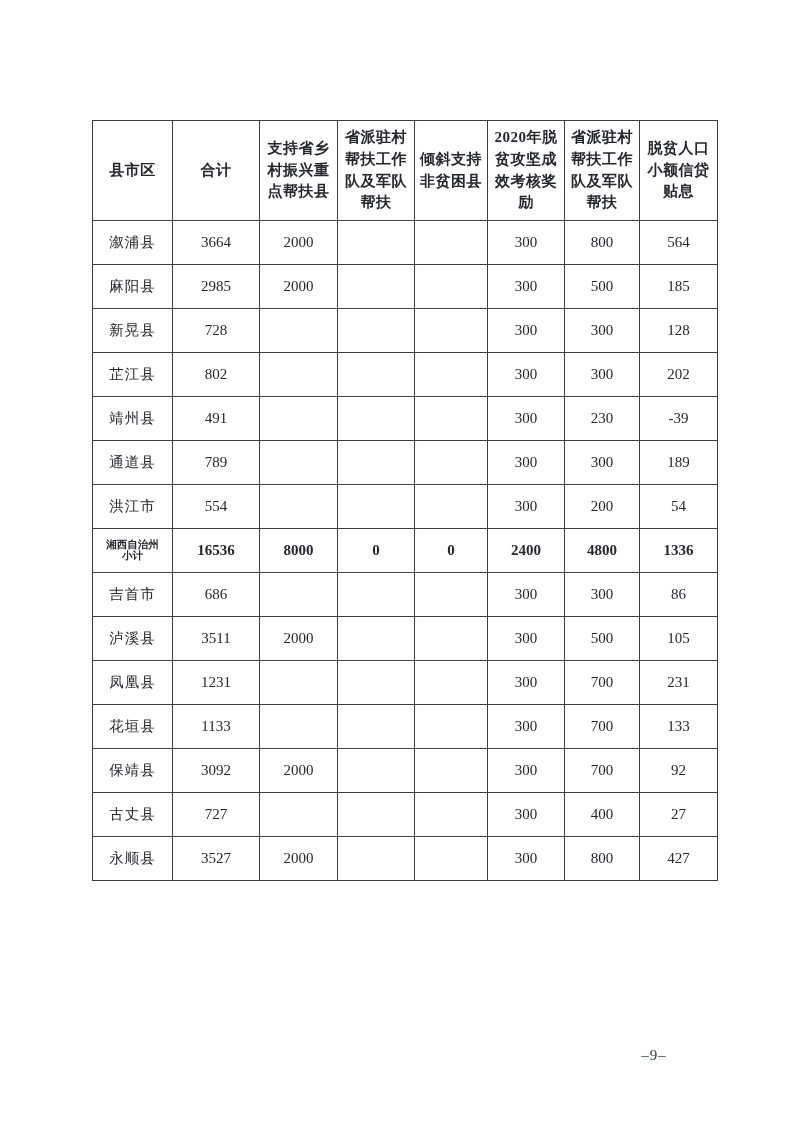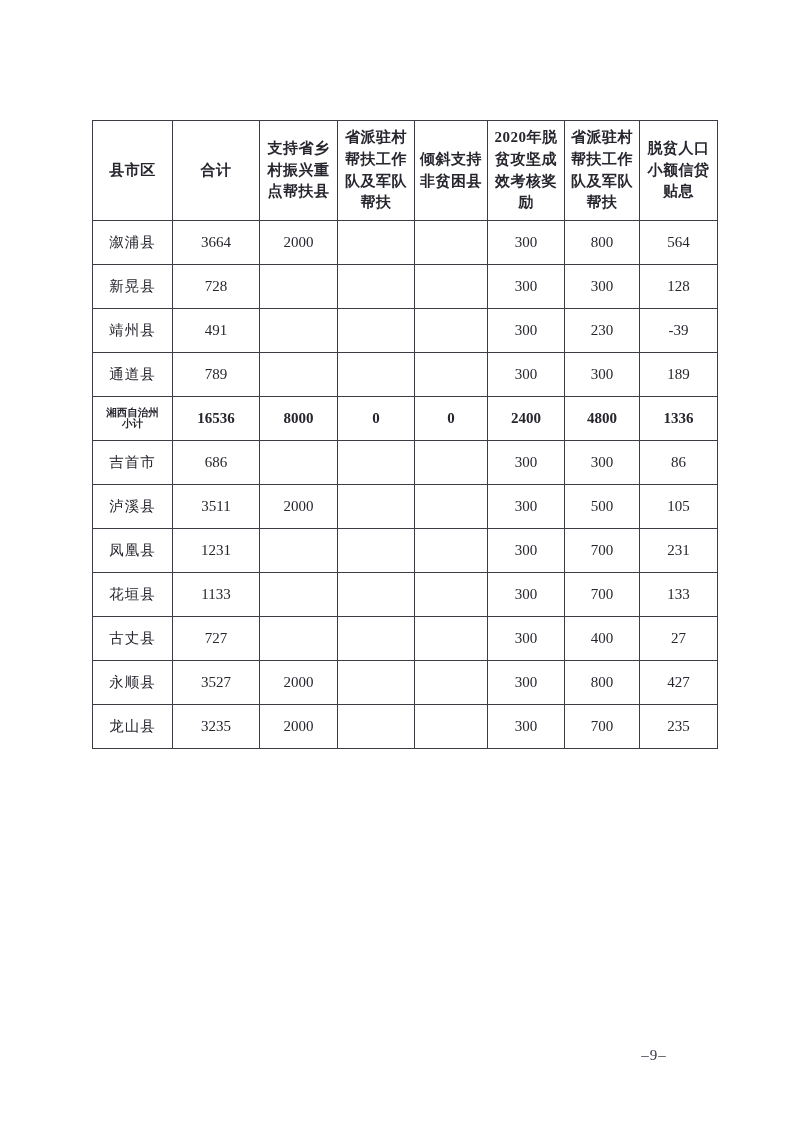--- a/index.html
+++ b/index.html
@@ -107,32 +107,52 @@
     <td>3664</td>
     <td>2000</td>
     <td></td>
     <td></td>
     <td>300</td>
     <td>800</td>
     <td>564</td>
   </tr>
 
 
+  <tr>
+    <td class="name">麻阳县</td>
+    <td>2985</td>
+    <td>2000</td>
+    <td></td>
+    <td></td>
+    <td>300</td>
+    <td>500</td>
+    <td>185</td>
+  </tr>
 
   <tr>
     <td class="name">新晃县</td>
     <td>728</td>
     <td></td>
     <td></td>
     <td></td>
     <td>300</td>
     <td>300</td>
     <td>128</td>
   </tr>
 
+  <tr>
+    <td class="name">芷江县</td>
+    <td>802</td>
+    <td></td>
+    <td></td>
+    <td></td>
+    <td>300</td>
+    <td>300</td>
+    <td>202</td>
+  </tr>
 
   <tr>
     <td class="name">靖州县</td>
     <td>491</td>
     <td></td>
     <td></td>
     <td></td>
     <td>300</td>
     <td>230</td>
     <td>-39</td>
@@ -142,20 +162,30 @@
     <td class="name">通道县</td>
     <td>789</td>
     <td></td>
     <td></td>
     <td></td>
     <td>300</td>
     <td>300</td>
     <td>189</td>
   </tr>
 
+  <tr>
+    <td class="name">洪江市</td>
+    <td>554</td>
+    <td></td>
+    <td></td>
+    <td></td>
+    <td>300</td>
+    <td>200</td>
+    <td>54</td>
+  </tr>
 
 
   <tr class="subtotal">
     <td class="name">湘西自治州小计</td>
     <td>16536</td>
     <td>8000</td>
     <td>0</td>
     <td>0</td>
     <td>2400</td>
     <td>4800</td>
@@ -199,20 +229,30 @@
     <td class="name">花垣县</td>
     <td>1133</td>
     <td></td>
     <td></td>
     <td></td>
     <td>300</td>
     <td>700</td>
     <td>133</td>
   </tr>
 
+  <tr>
+    <td class="name">保靖县</td>
+    <td>3092</td>
+    <td>2000</td>
+    <td></td>
+    <td></td>
+    <td>300</td>
+    <td>700</td>
+    <td>92</td>
+  </tr>
 
   <tr>
     <td class="name">古丈县</td>
     <td>727</td>
     <td></td>
     <td></td>
     <td></td>
     <td>300</td>
     <td>400</td>
     <td>27</td>
@@ -222,28 +262,18 @@
     <td class="name">永顺县</td>
     <td>3527</td>
     <td>2000</td>
     <td></td>
     <td></td>
     <td>300</td>
     <td>800</td>
     <td>427</td>
   </tr>
 
-  <tr>
-    <td class="name">龙山县</td>
-    <td>3235</td>
-    <td>2000</td>
-    <td></td>
-    <td></td>
-    <td>300</td>
-    <td>700</td>
-    <td>235</td>
-  </tr>
 </tbody>
   </table>
 
   <div class="page-number">–9–</div>
 
 </div>
 
 </body></html>

